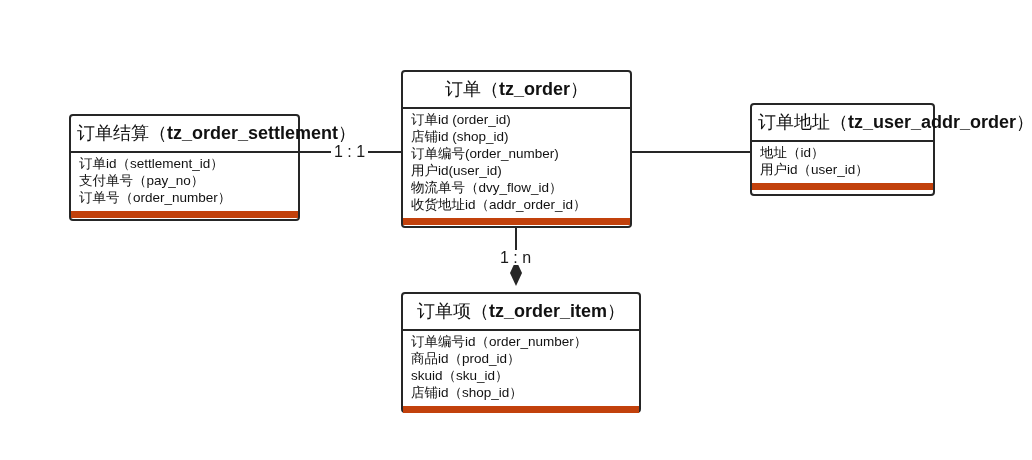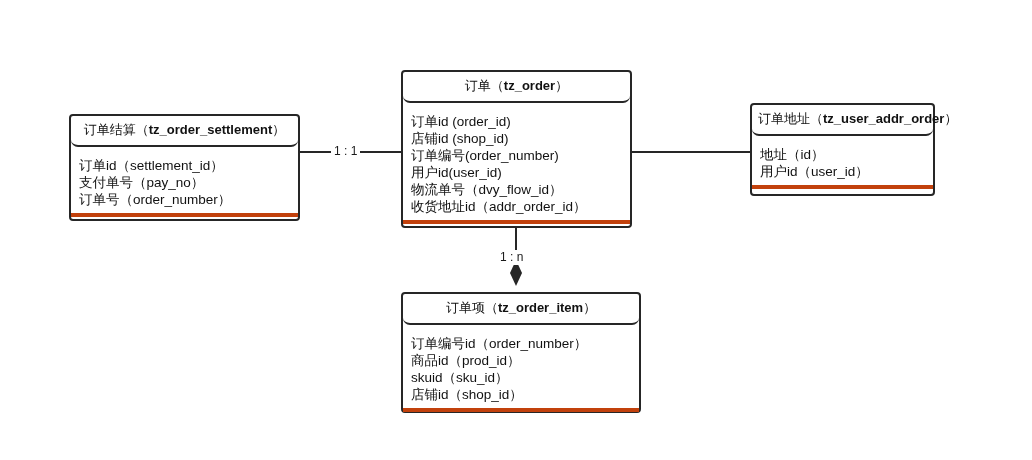--- a/index.html
+++ b/index.html
@@ -25,36 +25,35 @@
     box-sizing: border-box;
     background: #ffffff;
     border: 2px solid #262626;
     border-radius: 4px;
     z-index: 3;
   }
   .entity-title {
     box-sizing: border-box;
     width: 100%;
     text-align: center;
-    font-size: 13px;
+    font-size: 18px;
     line-height: 1.15;
     padding: 7px 6px 7px 6px;
     border-bottom: 2px solid #262626;
     white-space: nowrap;
     color: #111111;
-    border-radius: 7px;
   }
   .entity-title .tbl {
     font-weight: bold;
   }
   .entity-attrs {
     box-sizing: border-box;
     width: 100%;
-    padding: 10px 0 5px 8px;
-    border-bottom: 4px solid #c2410c;
+    padding: 2px 0 5px 8px;
+    border-bottom: 7px solid #c2410c;
   }
   .attr-row {
     font-size: 13.5px;
     line-height: 17px;
     white-space: nowrap;
     color: #111111;
   }
   .entity-footer {
     box-sizing: border-box;
     width: 100%;
@@ -68,21 +67,21 @@
     z-index: 1;
   }
   .edge-v {
     position: absolute;
     width: 0;
     border-left: 2px solid #262626;
     z-index: 1;
   }
   .edge-label {
     position: absolute;
-    font-size: 12px;
+    font-size: 16px;
     line-height: 13px;
     background: #ffffff;
     padding: 1px 3px;
     color: #1a1a1a;
     white-space: nowrap;
     z-index: 4;
   }
   .diamond-marker {
     position: absolute;
     z-index: 4;

